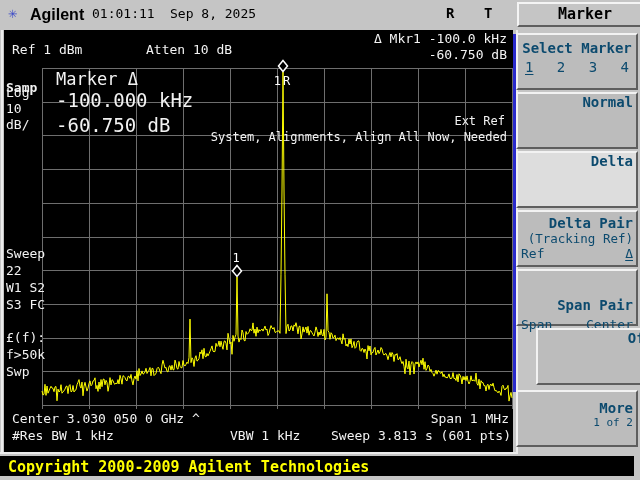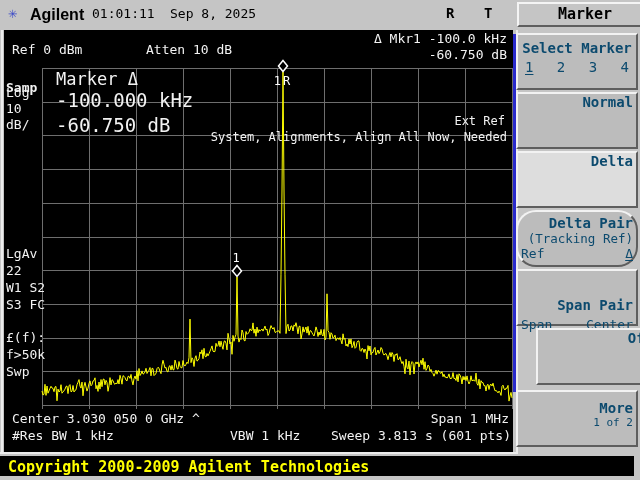--- a/index.html
+++ b/index.html
@@ -35,21 +35,21 @@
       border:2px solid;border-color:#f2f2f2 #5e5e5e #5e5e5e #f2f2f2;box-sizing:border-box;
       color:#0c4a6e;font-weight:bold;font-size:14px;padding:0 3px;}
   .key.sel{background:#dddddd;}
   .key .lbl{text-align:right;}
   .key .ctr{text-align:center;}
   .key .row{display:flex;justify-content:space-between;font-weight:400;font-size:13px;}
   .key .sub{text-align:right;font-weight:400;font-size:12.5px;}
   .key .nums{display:flex;justify-content:space-between;font-weight:400;font-size:14px;padding:0 4px;margin-top:3px;}
   .vcenter{display:flex;flex-direction:column;height:100%;}
   .ul{text-decoration:underline;text-underline-offset:2px;}
-  .k1{top:33px;} .k2{top:92px;} .k3{top:151px;padding-left:24px;} .k4{top:210px;border-radius:20px;}
+  .k1{top:33px;} .k2{top:92px;} .k3{top:151px;padding-left:24px;} .k4{top:210px;}
   .k5{top:269px;} .k6{top:328px;margin-left:20px;} .k7{top:390px;}
   .k1{padding-top:5px;}
   .k4{padding-top:3px;} .k4 .lbl{line-height:16px;} .k4 .sub{line-height:15px;} .k4 .row{line-height:16px;}
   .k5{padding-top:26px;} .k5 .lbl{line-height:17px;} .k5 .row{line-height:17px;margin-top:2px;}
   .k7{padding-top:8px;} .k7 .sub{font-size:11px;}
   
   .copybar{position:absolute;left:0;top:456px;width:634px;height:20px;background:#000;}
   .copybar span{position:absolute;left:8px;top:2px;color:#ffff00;font-weight:bold;font-size:15px;white-space:nowrap;}
 </style>
 </head>
@@ -71,38 +71,38 @@
   <div class="display">
     <svg id="plot" width="509" height="422">
         <path d="M38.5 38V375 M38.5 375V379 M85.5 38V375 M85.5 375V379 M132.5 38V375 M132.5 375V379 M179.5 38V375 M179.5 375V379 M226.5 38V375 M226.5 375V379 M273.5 38V375 M273.5 375V379 M320.5 38V375 M320.5 375V379 M367.5 38V375 M367.5 375V379 M414.5 38V375 M414.5 375V379 M461.5 38V375 M461.5 375V379 M508.5 38V375 M508.5 375V379 M38 38.5H508 M38 72.5H508 M38 105.5H508 M38 139.5H508 M38 173.5H508 M38 207.5H508 M38 240.5H508 M38 274.5H508 M38 308.5H508 M38 341.5H508 M38 375.5H508 " stroke="#6e6e6e" fill="none" stroke-width="1"></path>
         <polyline points="38,361.0 39,365.0 40,364.3 41,354.3 42,365.4 43,356.0 44,363.2 45,360.9 46,358.3 47,356.3 48,358.0 49,358.4 50,361.7 51,356.9 52,356.5 53,370.8 54,359.1 55,362.0 56,361.0 57,354.7 58,363.2 59,361.8 60,360.9 61,359.1 62,356.4 63,356.1 64,363.6 65,355.8 66,354.6 67,361.8 68,361.2 69,355.5 70,362.0 71,360.4 72,359.8 73,354.7 74,352.3 75,349.6 76,356.1 77,358.1 78,352.1 79,365.8 80,356.2 81,352.3 82,357.0 83,361.1 84,358.1 85,353.4 86,350.9 87,355.8 88,354.6 89,351.0 90,350.5 91,347.8 92,358.8 93,355.4 94,361.4 95,352.0 96,359.1 97,349.5 98,356.7 99,349.4 100,349.0 101,354.8 102,350.3 103,352.4 104,361.3 105,355.9 106,347.6 107,354.9 108,349.7 109,350.5 110,353.4 111,354.3 112,353.0 113,353.8 114,349.6 115,354.0 116,345.3 117,348.9 118,354.2 119,345.7 120,346.3 121,347.6 122,350.2 123,350.9 124,346.4 125,346.3 126,348.4 127,344.4 128,350.9 129,354.9 130,348.6 131,346.0 132,349.2 133,340.7 134,350.9 135,338.5 136,345.6 137,344.0 138,340.9 139,344.1 140,343.6 141,341.8 142,338.3 143,343.5 144,341.8 145,340.2 146,337.5 147,345.8 148,338.3 149,338.5 150,345.6 151,344.4 152,343.6 153,338.6 154,337.3 155,338.2 156,341.6 157,343.7 158,334.9 159,330.3 160,334.2 161,338.1 162,337.3 163,341.4 164,341.9 165,336.4 166,335.7 167,340.1 168,335.3 169,339.9 170,339.7 171,330.1 172,333.6 173,338.5 174,339.1 175,331.5 176,336.2 177,337.8 178,337.7 179,330.5 180,335.2 181,336.0 182,334.3 183,332.1 184,333.5 185,327.8 186,289.1 187,332.6 188,327.8 189,329.7 190,336.5 191,328.1 192,325.7 193,331.1 194,330.3 195,328.6 196,322.0 197,323.8 198,319.8 199,328.7 200,318.3 201,326.3 202,327.0 203,323.5 204,325.9 205,323.7 206,321.2 207,318.7 208,315.9 209,321.2 210,321.7 211,321.5 212,313.3 213,316.4 214,315.4 215,311.0 216,316.8 217,311.2 218,315.9 219,319.3 220,311.4 221,310.9 222,313.3 223,319.9 224,303.3 225,308.6 226,314.0 227,311.9 228,324.3 229,305.4 230,311.3 231,307.3 232,304.4 233,246.9 234,306.1 235,312.1 236,308.5 237,309.6 238,300.0 239,302.6 240,310.3 241,311.0 242,301.5 243,304.3 244,303.3 245,302.4 246,298.8 247,300.5 248,300.3 249,292.9 250,303.2 251,299.0 252,306.3 253,297.1 254,302.8 255,299.6 256,301.2 257,300.1 258,299.0 259,301.1 260,298.7 261,296.1 262,300.0 263,299.1 264,305.5 265,303.4 266,299.0 267,295.6 268,297.9 269,299.1 270,297.5 271,302.3 272,302.3 273,301.2 274,301.0 275,300.9 276,303.3 277,244.2 278,160.0 279,42.0 280,160.0 281,244.2 282,303.6 283,296.1 284,294.2 285,301.0 286,300.1 287,295.9 288,296.2 289,301.0 290,294.9 291,296.3 292,292.7 293,297.4 294,303.8 295,296.5 296,296.1 297,309.0 298,303.9 299,296.9 300,302.1 301,299.4 302,297.0 303,303.1 304,296.4 305,305.2 306,300.7 307,300.8 308,302.8 309,304.5 310,306.0 311,302.0 312,296.9 313,300.2 314,306.5 315,302.0 316,305.1 317,299.4 318,304.6 319,306.0 320,299.4 321,310.0 322,307.3 323,263.8 324,300.8 325,302.2 326,309.3 327,302.7 328,304.0 329,308.3 330,307.4 331,305.2 332,310.6 333,308.6 334,307.9 335,309.6 336,307.5 337,310.6 338,313.9 339,303.8 340,309.4 341,308.3 342,316.0 343,314.0 344,316.6 345,308.9 346,314.0 347,308.9 348,317.7 349,315.5 350,311.4 351,318.3 352,317.3 353,312.4 354,310.9 355,311.1 356,320.3 357,321.3 358,318.4 359,319.0 360,322.5 361,319.0 362,321.3 363,329.0 364,315.6 365,320.9 366,316.0 367,324.8 368,322.6 369,322.5 370,319.0 371,317.4 372,325.0 373,322.6 374,320.0 375,323.6 376,321.8 377,317.5 378,319.0 379,323.2 380,325.1 381,324.0 382,323.5 383,325.9 384,329.7 385,325.4 386,322.5 387,326.9 388,322.5 389,324.3 390,331.5 391,324.5 392,325.2 393,323.6 394,329.7 395,329.2 396,326.7 397,331.0 398,333.6 399,331.5 400,336.3 401,343.8 402,329.3 403,337.3 404,338.9 405,331.1 406,344.8 407,334.5 408,331.6 409,332.7 410,344.0 411,334.0 412,331.9 413,334.0 414,331.9 415,337.0 416,333.3 417,330.2 418,334.8 419,328.2 420,339.3 421,331.7 422,340.4 423,338.5 424,335.0 425,336.1 426,341.3 427,339.4 428,342.6 429,343.6 430,346.2 431,343.5 432,340.1 433,344.2 434,340.6 435,341.0 436,342.7 437,343.4 438,341.6 439,346.7 440,344.2 441,347.3 442,346.8 443,348.1 444,346.6 445,343.9 446,348.4 447,348.6 448,347.8 449,342.6 450,348.7 451,348.3 452,350.5 453,344.5 454,351.9 455,343.8 456,345.0 457,347.8 458,354.0 459,346.3 460,350.0 461,346.6 462,350.6 463,345.9 464,351.2 465,354.0 466,351.6 467,345.8 468,350.8 469,350.2 470,350.2 471,351.3 472,343.1 473,353.7 474,355.3 475,349.2 476,358.9 477,350.7 478,352.6 479,352.6 480,355.8 481,355.5 482,361.0 483,355.2 484,354.3 485,359.5 486,354.9 487,354.2 488,356.0 489,353.2 490,357.4 491,360.8 492,360.5 493,361.3 494,362.9 495,361.1 496,362.6 497,365.4 498,356.3 499,355.2 500,358.6 501,360.0 502,358.1 503,358.3 504,355.4 505,371.1 506,365.9 507,362.4 508,367.9 " stroke="#ffff00" fill="none" stroke-width="1"></polyline>
         <path d="M233 235.44L237.5 240.94L233 246.44L228.5 240.94Z" stroke="#ffffff" fill="#000" stroke-width="1.5"></path>
         <text x="233" y="231.94" fill="#ffffff" text-anchor="middle" font-size="12" letter-spacing="2" font-family="&quot;DejaVu Sans Mono&quot;,&quot;Liberation Mono&quot;,monospace">1</text>
         <path d="M279 30.543999999999997L283.5 36.044L279 41.544L274.5 36.044Z" stroke="#ffffff" fill="#000" stroke-width="1.5"></path>
         <text x="279" y="55.044" fill="#ffffff" text-anchor="middle" font-size="12" letter-spacing="2" font-family="&quot;DejaVu Sans Mono&quot;,&quot;Liberation Mono&quot;,monospace">1R</text>
       </svg>
 
-    <div class="t" style="left:8px;top:12px;">Ref 0 dBm</div>
+    <div class="t" style="left:8px;top:12px;">Ref 1 dBm</div>
     <div class="t" style="left:142px;top:12px;">Atten 10 dB</div>
     <div class="t rt" style="right:6px;top:1px;">Δ Mkr1  -100.0 kHz</div>
     <div class="t rt" style="right:6px;top:17px;">-60.750 dB</div>
 
     <div class="big1" style="left:52px;top:39px;">Marker Δ</div>
     <div class="big2" style="left:52px;top:59px;">-100.000 kHz</div>
     <div class="big2" style="left:52px;top:84px;">-60.750 dB</div>
 
     <div class="small rt" style="right:8px;top:84px;">Ext Ref</div>
     <div class="small rt" style="right:6px;top:100px;">System, Alignments, Align All Now, Needed</div>
 
     <div class="t" style="left:2px;top:50px;font-weight:bold;">Samp</div>
     <div class="t" style="left:2px;top:55px;">Log</div>
     <div class="t" style="left:2px;top:71px;">10</div>
     <div class="t" style="left:2px;top:87px;">dB/</div>
 
-    <div class="t" style="left:2px;top:216px;">LgAv</div>
+    <div class="t" style="left:2px;top:216px;">Sweep</div>
     <div class="t" style="left:2px;top:233px;">22</div>
     <div class="t" style="left:2px;top:250px;">W1  S2</div>
     <div class="t" style="left:2px;top:267px;">S3  FC</div>
 
     <div class="t" style="left:2px;top:300px;">£(f):</div>
     <div class="t" style="left:2px;top:317px;">f&gt;50k</div>
     <div class="t" style="left:2px;top:334px;">Swp</div>
 
     <div class="t" style="left:8px;top:381px;">Center 3.030 050 0 GHz ^</div>
     <div class="t rt" style="right:4px;top:381px;">Span 1 MHz</div>

